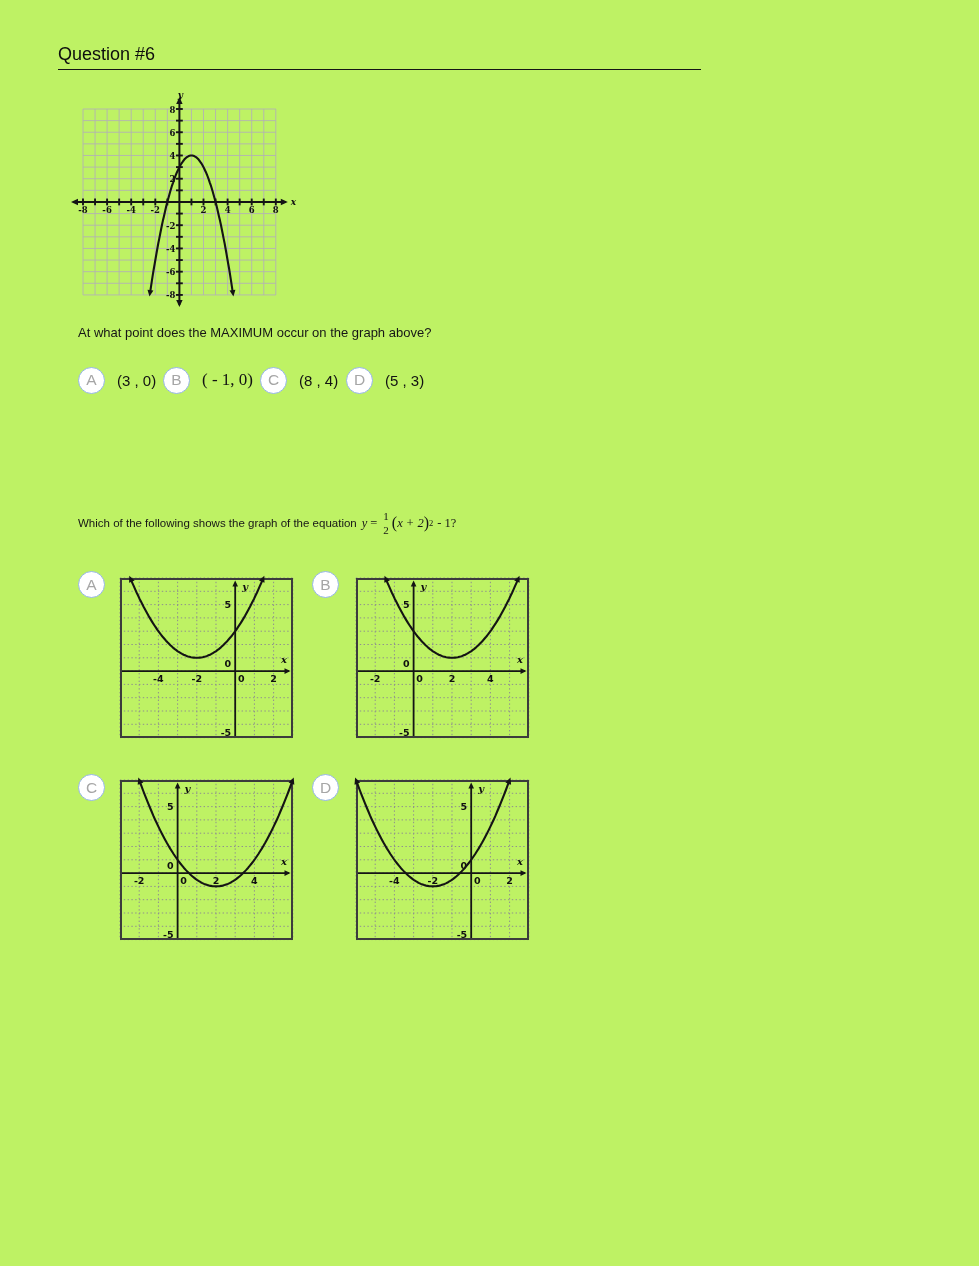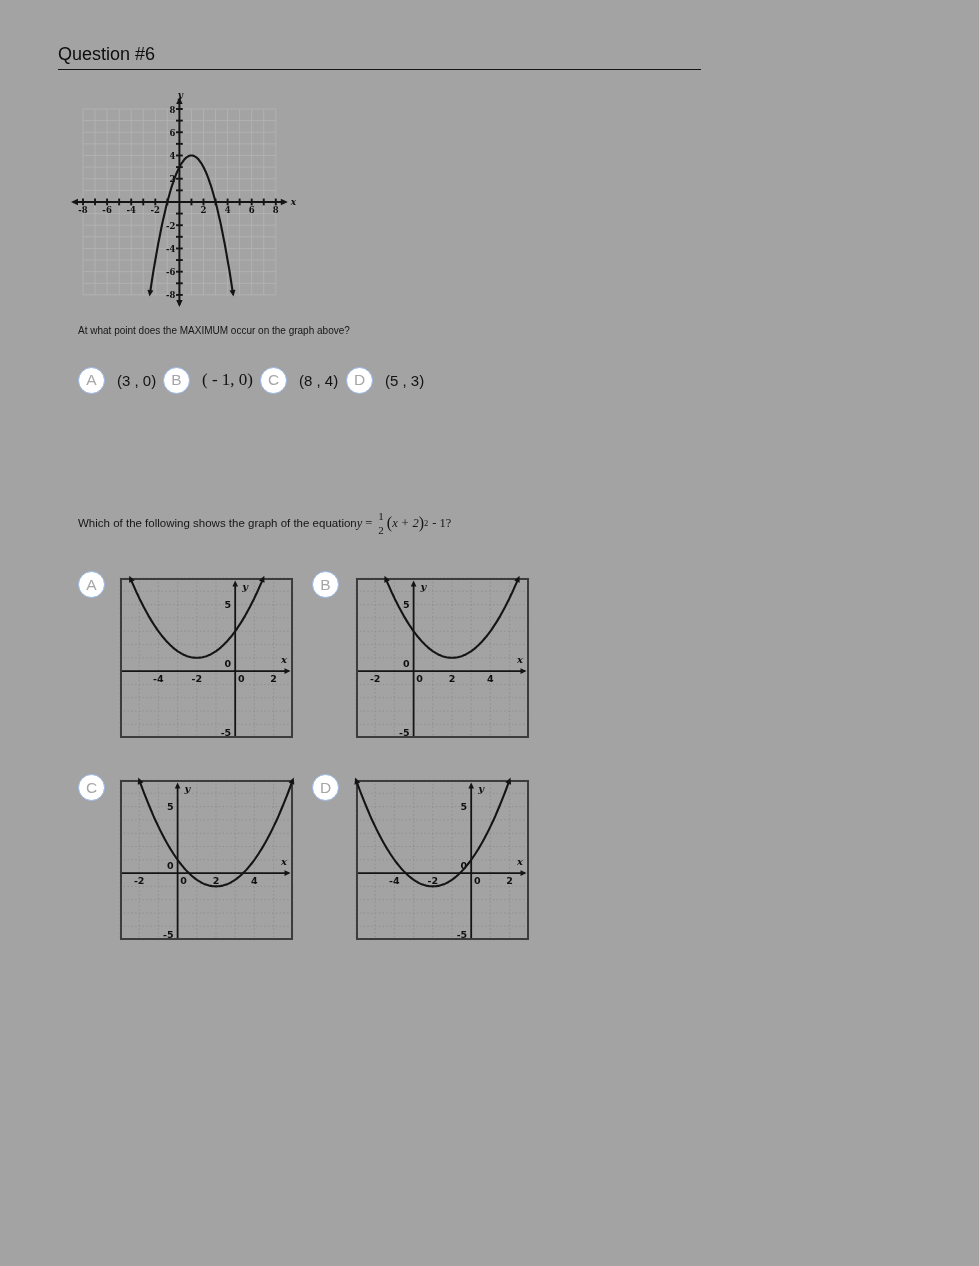--- a/index.html
+++ b/index.html
@@ -1,31 +1,31 @@
 <!DOCTYPE html>
 <html><head>
 <meta charset="utf-8">
 <style>
   html,body{margin:0;padding:0;background:#ffffff;}
-  .page{position:relative;width:979px;height:1266px;background:#a3a3a3;
+  .page{position:relative;width:979px;height:1266px;background:#bef264;
         font-family:"Liberation Sans",sans-serif;color:#111;overflow:hidden;}
   .qheading{position:absolute;left:58px;width:643px;font-size:18px;color:#0d0d0d;
             padding-bottom:4px;border-bottom:1.5px solid #151515;}
-  .prompt{position:absolute;font-size:10px;color:#161616;}
+  .prompt{position:absolute;font-size:13px;color:#161616;}
   .graphbox{position:absolute;}
   .opt-circle{width:27px;height:27px;box-sizing:border-box;border-radius:50%;
               border:1.5px solid #96b5e6;color:#a6a6a6;font-size:15.5px;
               display:flex;align-items:center;justify-content:center;
               background:#fff;cursor:pointer;user-select:none;}
   .q6opt{position:absolute;top:366px;height:28px;display:flex;align-items:center;gap:12px;}
   .optlabel{font-size:15px;color:#121212;white-space:pre;}
   .serif-label{font-family:"Liberation Serif",serif;font-size:17px;}
   .q7circle{position:absolute;}
   .eqrow{position:absolute;left:78px;top:503px;height:40px;display:flex;align-items:center;
-         font-size:11.5px;color:#161616;}
+         gap:5px;font-size:11.5px;color:#161616;}
   .math{font-family:"Liberation Serif",serif;font-size:12.5px;display:flex;align-items:center;}
   .math>span{margin-right:3px;}
   .mi{font-style:italic;}
   .frac{display:inline-flex;flex-direction:column;align-items:center;font-size:11px;
         line-height:11px;margin:0 3px;gap:3px;}
   .frac span{margin:0;}
   .paren{font-size:16px;margin-right:0 !important;}
   .paren-open{margin-right:0 !important;}
   sup{font-size:8.5px;margin-right:2px;}
   

